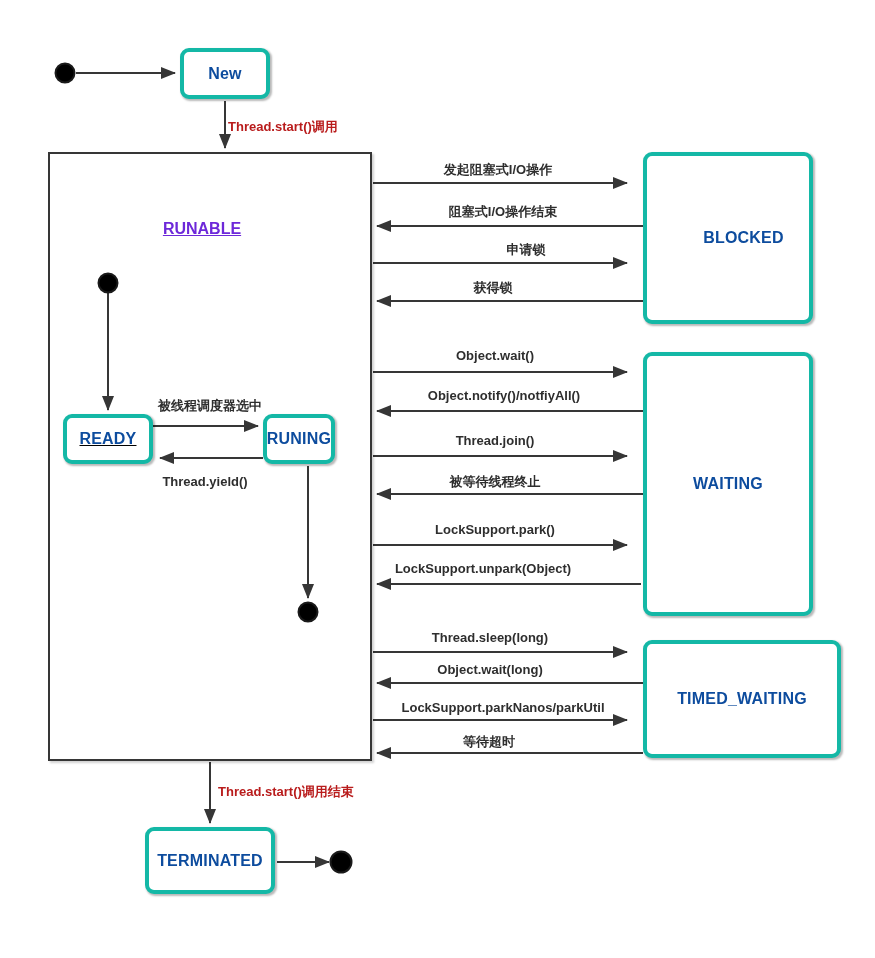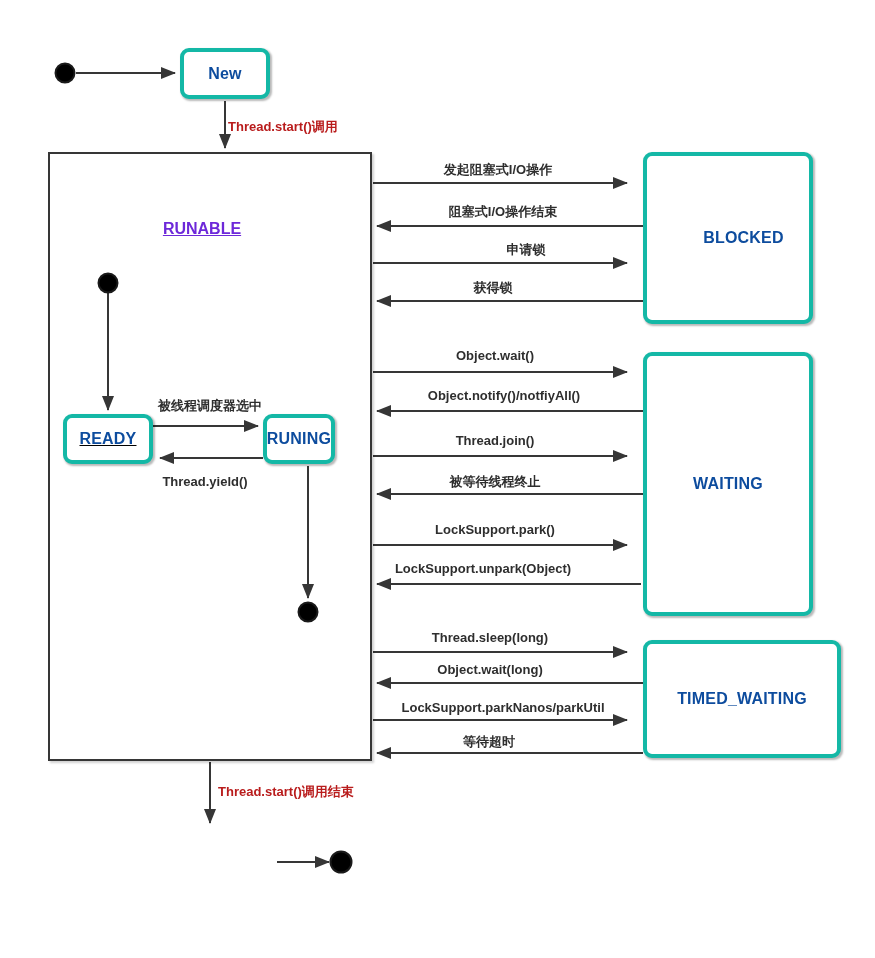--- a/index.html
+++ b/index.html
@@ -97,20 +97,23 @@
   </div>
   <div class="box" style="left:643px;top:152px;width:170px;height:172px;padding-left:31px;">
     <span class="state-label">BLOCKED</span>
   </div>
   <div class="box" style="left:643px;top:352px;width:170px;height:264px;">
     <span class="state-label">WAITING</span>
   </div>
   <div class="box" style="left:643px;top:640px;width:198px;height:118px;">
     <span class="state-label">TIMED_WAITING</span>
   </div>
+  <div class="box" style="left:145px;top:827px;width:130px;height:67px;">
+    <span class="state-label">TERMINATED</span>
+  </div>
 
   <div class="lbl-left" style="left:228px;top:118px;">Thread.start()调用</div>
   <div class="lbl" style="left:498px;top:161px;">发起阻塞式I/O操作</div>
   <div class="lbl" style="left:503px;top:203px;">阻塞式I/O操作结束</div>
   <div class="lbl" style="left:494px;top:241px;margin-left:32px;">申请锁</div>
   <div class="lbl" style="left:493px;top:279px;">获得锁</div>
   <div class="lbl" style="left:495px;top:348px;">Object.wait()</div>
   <div class="lbl" style="left:504px;top:388px;">Object.notify()/notfiyAll()</div>
   <div class="lbl" style="left:495px;top:433px;">Thread.join()</div>
   <div class="lbl" style="left:495px;top:473px;">被等待线程终止</div>

